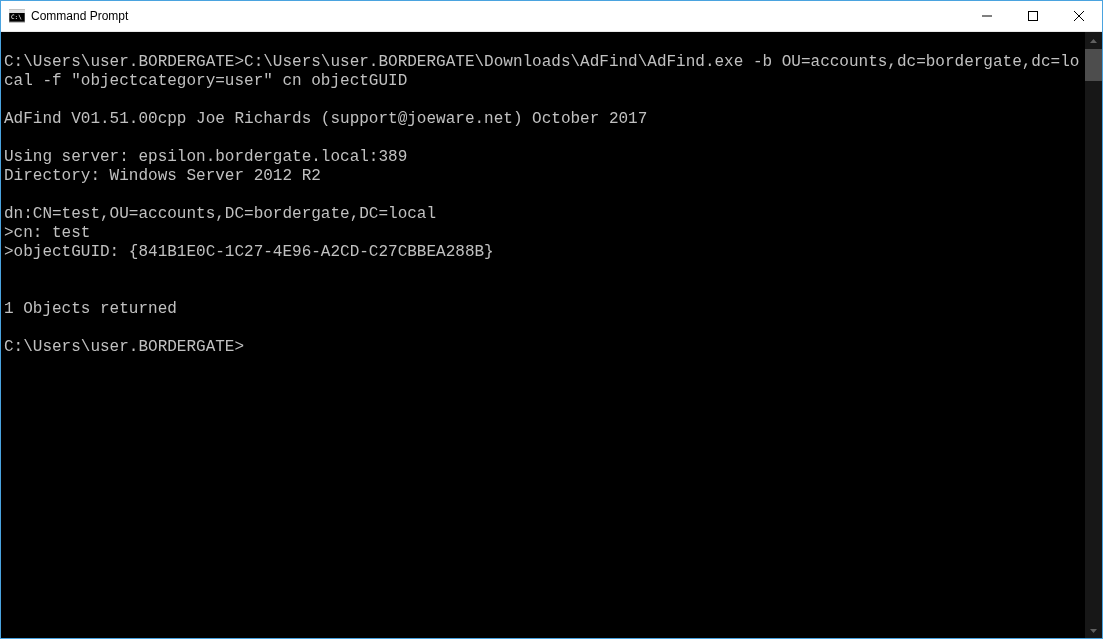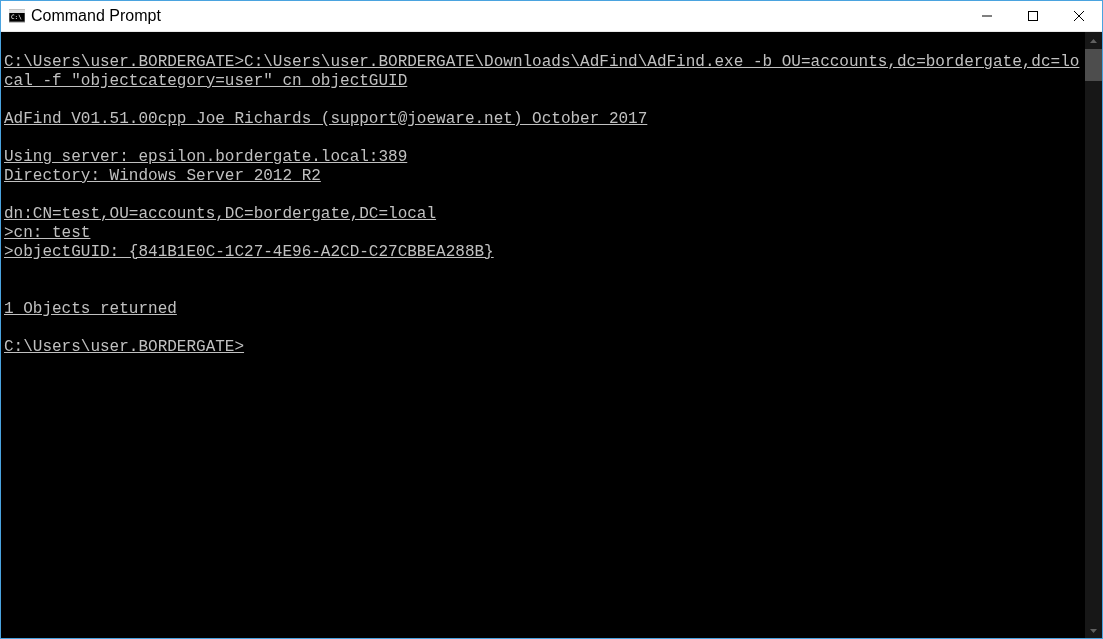--- a/index.html
+++ b/index.html
@@ -22,21 +22,21 @@
       width: 16px;
       height: 16px;
       margin-left: 8px;
       margin-right: 6px;
       display: flex;
       align-items: center;
       justify-content: center;
     }
     .titlebar-icon svg { display: block; }
     .titlebar-title {
-      font-size: 16px;
+      font-size: 12px;
       color: #000;
       flex: 0 0 auto;
     }
     .titlebar-spacer { flex: 1; }
     .titlebar-controls {
       display: flex;
       height: 100%;
     }
     .titlebar-btn {
       width: 46px;
@@ -58,21 +58,20 @@
     .terminal-content {
       flex: 1;
       padding: 2px 0 0 3px;
       color: #c0c0c0;
       font-family: Consolas, "Courier New", monospace;
       font-size: 16px;
       line-height: 19px;
       white-space: pre-wrap;
       word-break: break-all;
       overflow: hidden;
-      text-decoration: underline;
     }
     .scrollbar {
       width: 17px;
       height: 100%;
       background: #171717;
       display: flex;
       flex-direction: column;
     }
     .scroll-arrow {
       width: 17px;

